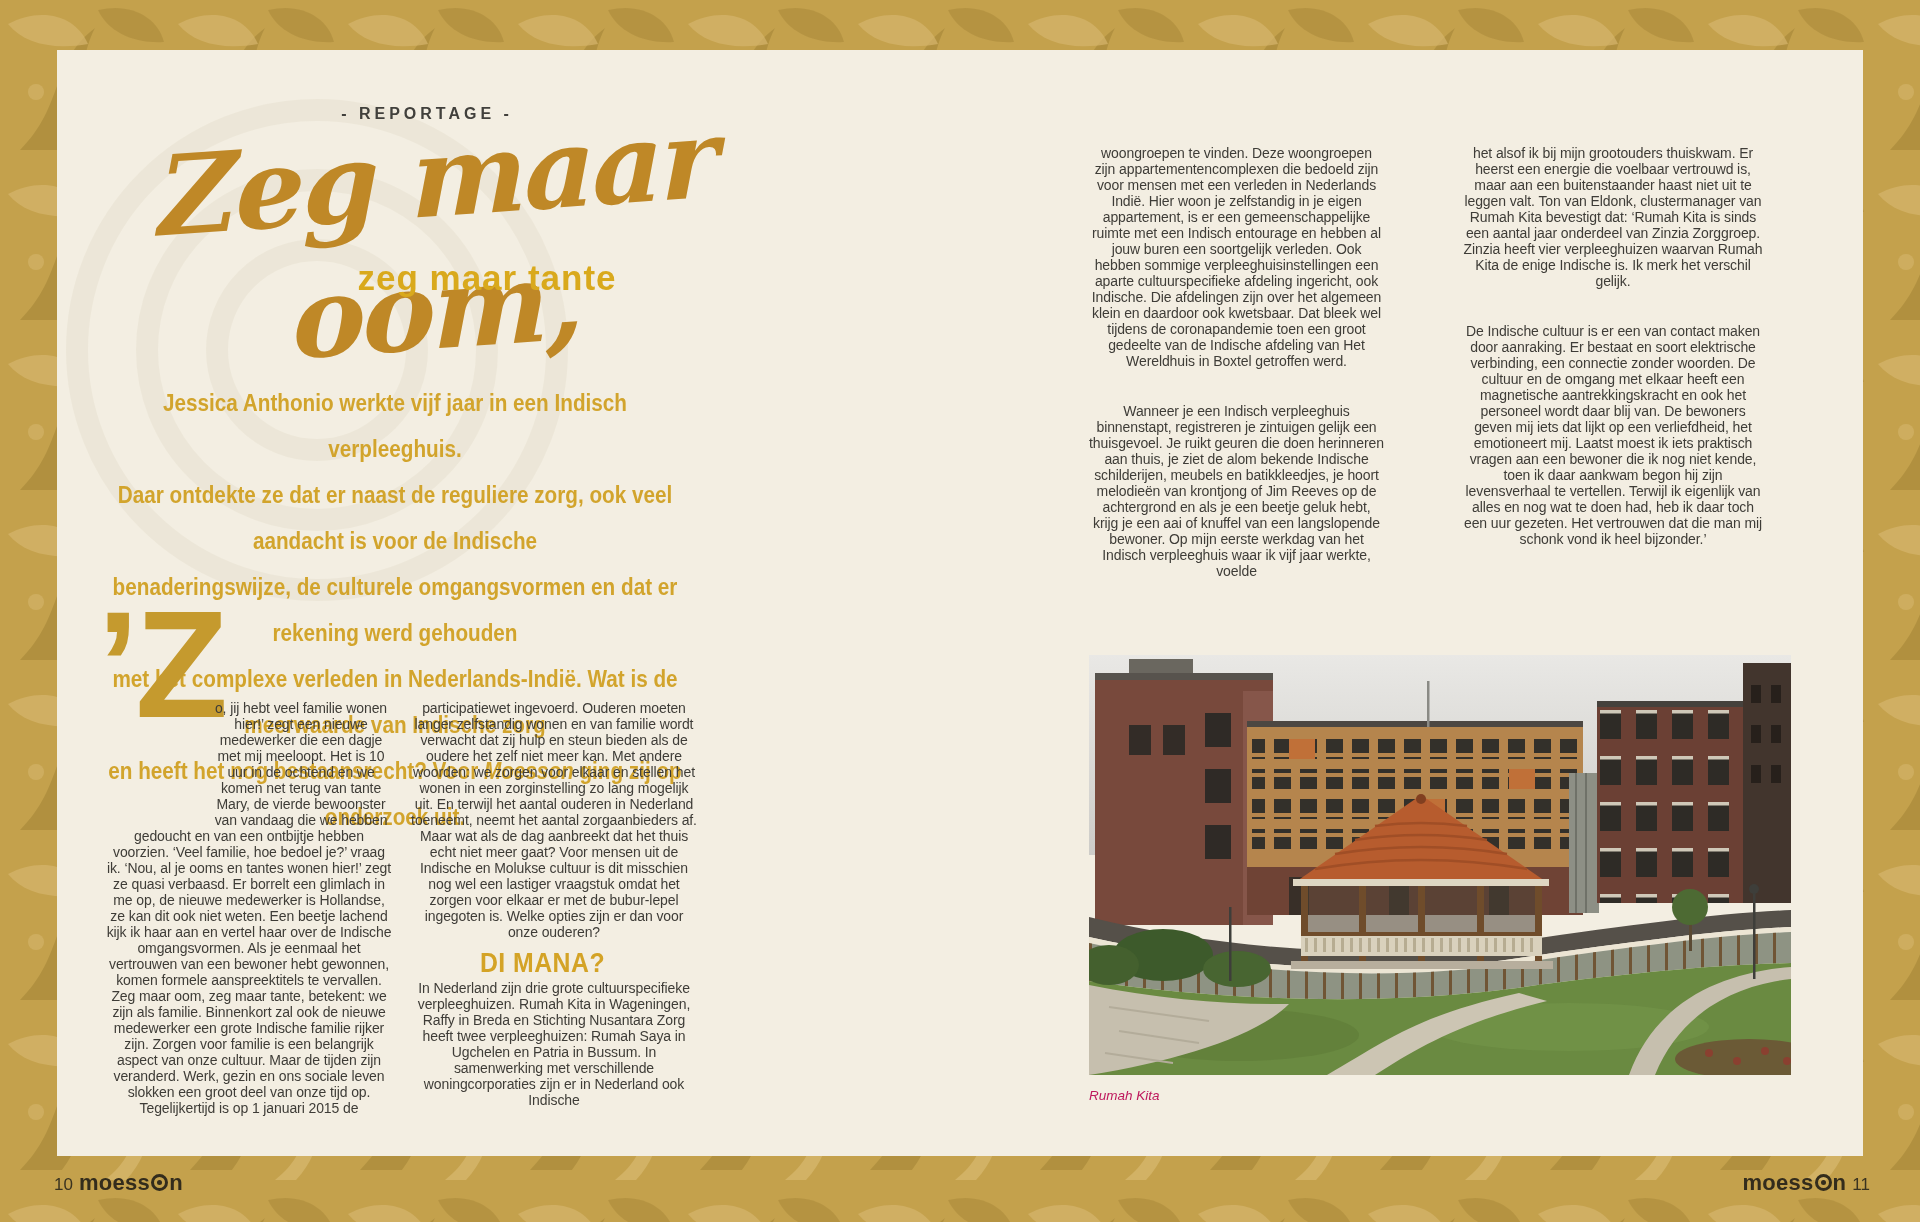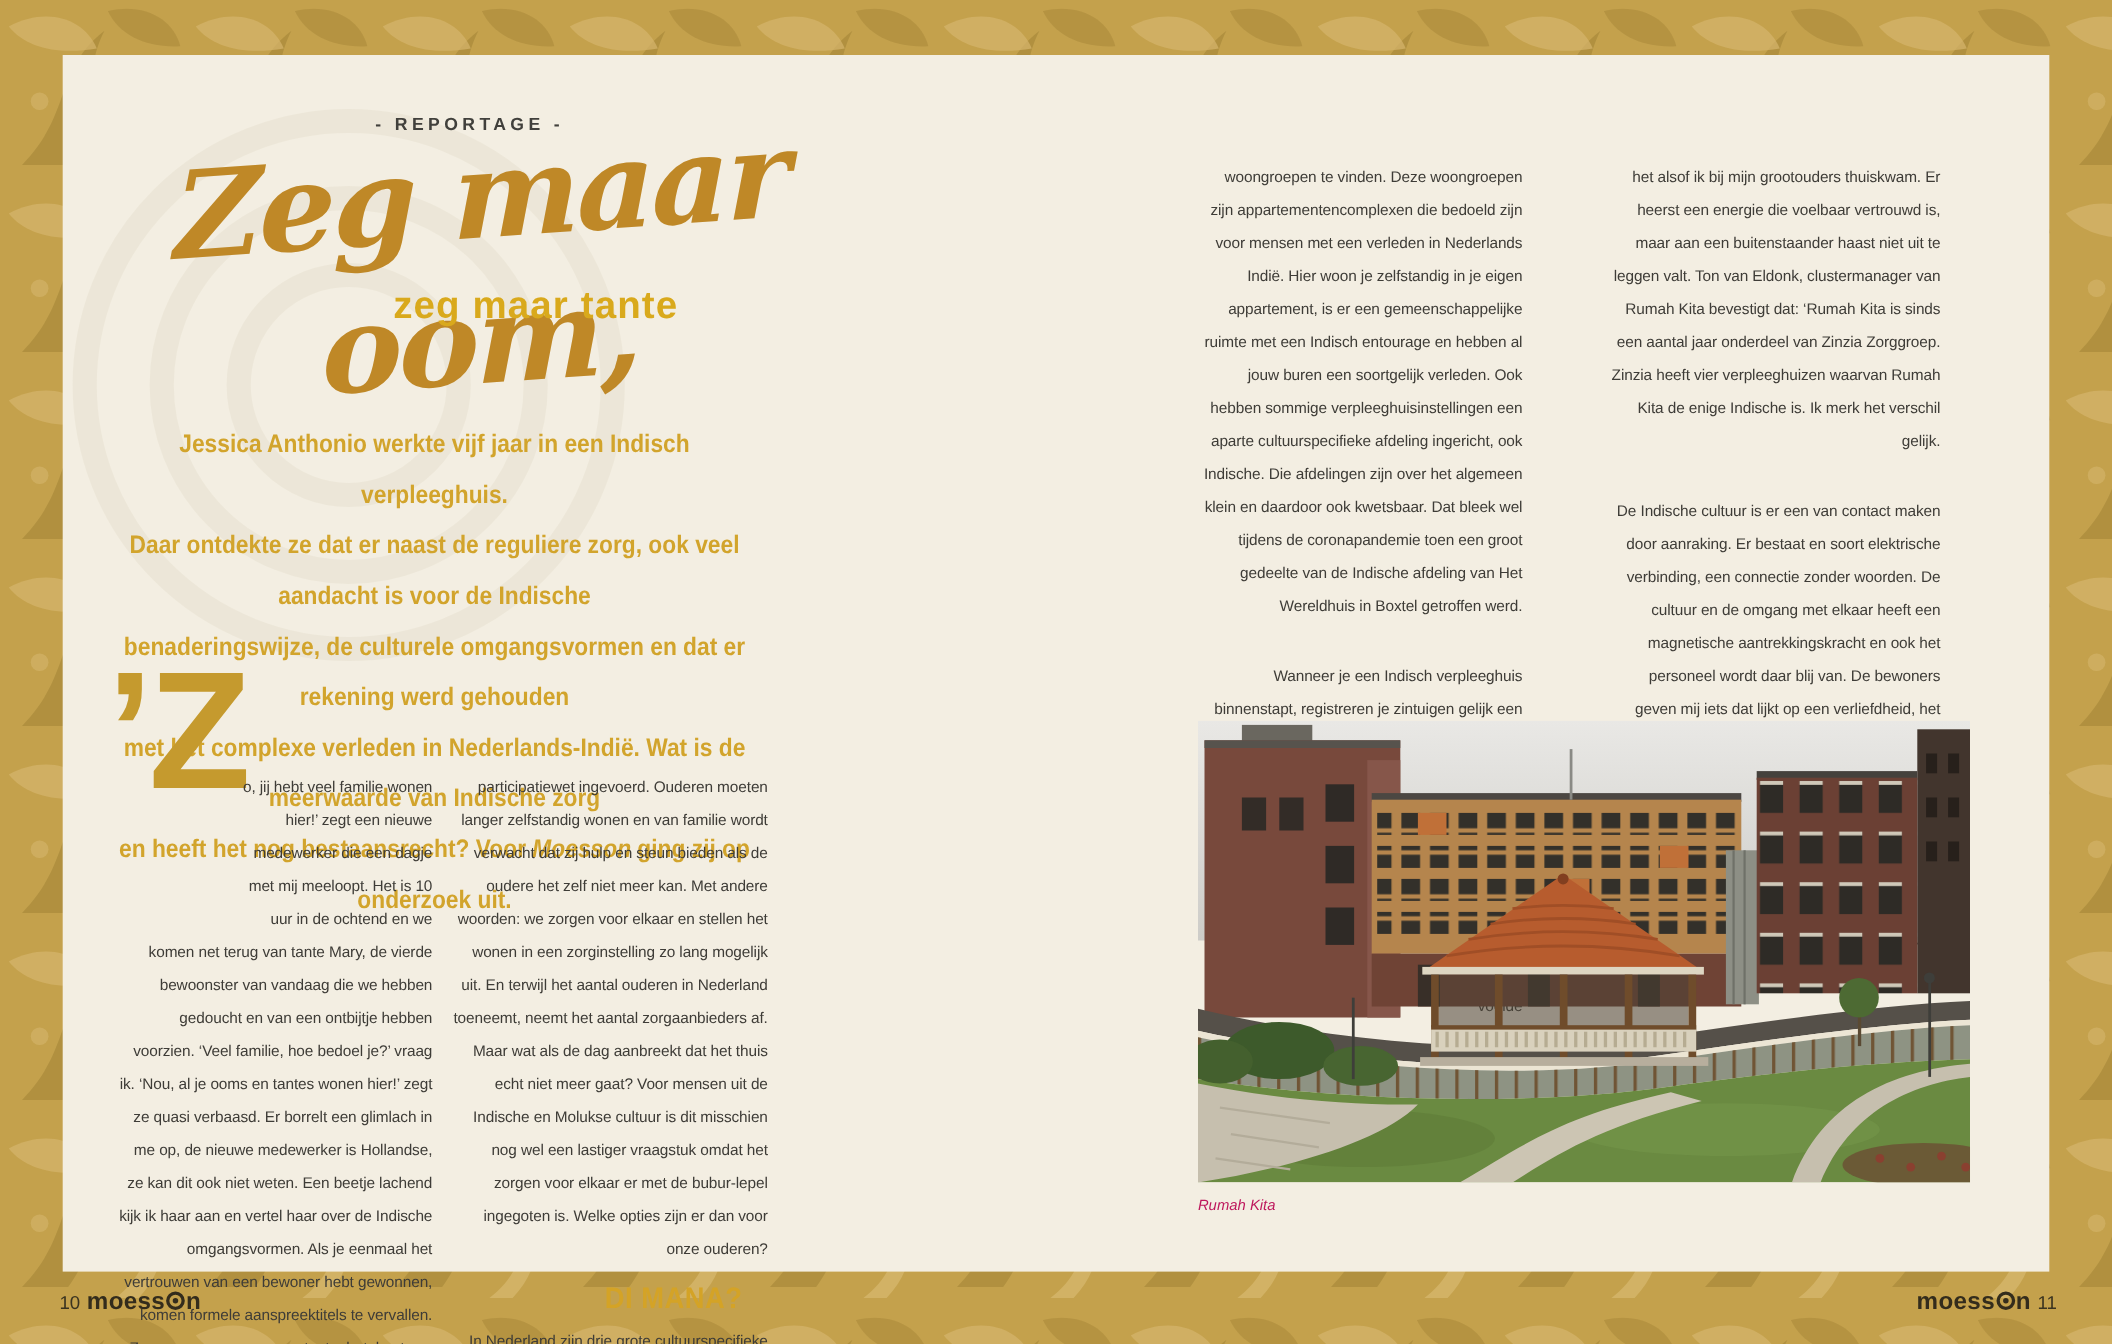--- a/index.html
+++ b/index.html
@@ -16,21 +16,21 @@
     color:#bf8827;transform:rotate(-4deg) skewX(-4deg);letter-spacing:-3px;}
   .title-sub{position:absolute;left:150px;top:208px;width:560px;text-align:center;
     font-size:35px;font-weight:700;letter-spacing:1px;color:#d9a91c;}
   .intro{position:absolute;left:10px;top:330px;width:656px;text-align:center;
     font-size:23px;line-height:46px;font-weight:700;color:#d2a42c;
     transform:scaleX(0.9);transform-origin:50% 0;}
   .intro em{font-style:italic;}
 
   .dropcap{position:absolute;left:40px;top:538px;font-size:152px;line-height:1;
     font-weight:700;color:#c59a2e;letter-spacing:-4px;}
-  .col{position:absolute;font-size:14px;line-height:30px;color:#3e3c37;letter-spacing:-0.1px;text-align:right;}
+  .col{position:absolute;font-size:14px;line-height:16px;color:#3e3c37;letter-spacing:-0.1px;text-align:center;}
   .col p{margin:0;}
   .col p.para-gap{margin-top:34px;}
   .col1{left:48px;top:650px;width:288px;}
   .col2{left:353px;top:650px;width:288px;}
   .col3{left:1032px;top:95px;width:295px;}
   .col4{left:1405px;top:95px;width:302px;}
   .dc-spacer{float:left;width:104px;height:127px;}
   .gold-heading{margin:15px 0 9px 0;font-size:27px;font-weight:700;color:#d4a326;
     letter-spacing:0.5px;transform:scaleX(0.92);transform-origin:0 50%;}
 

